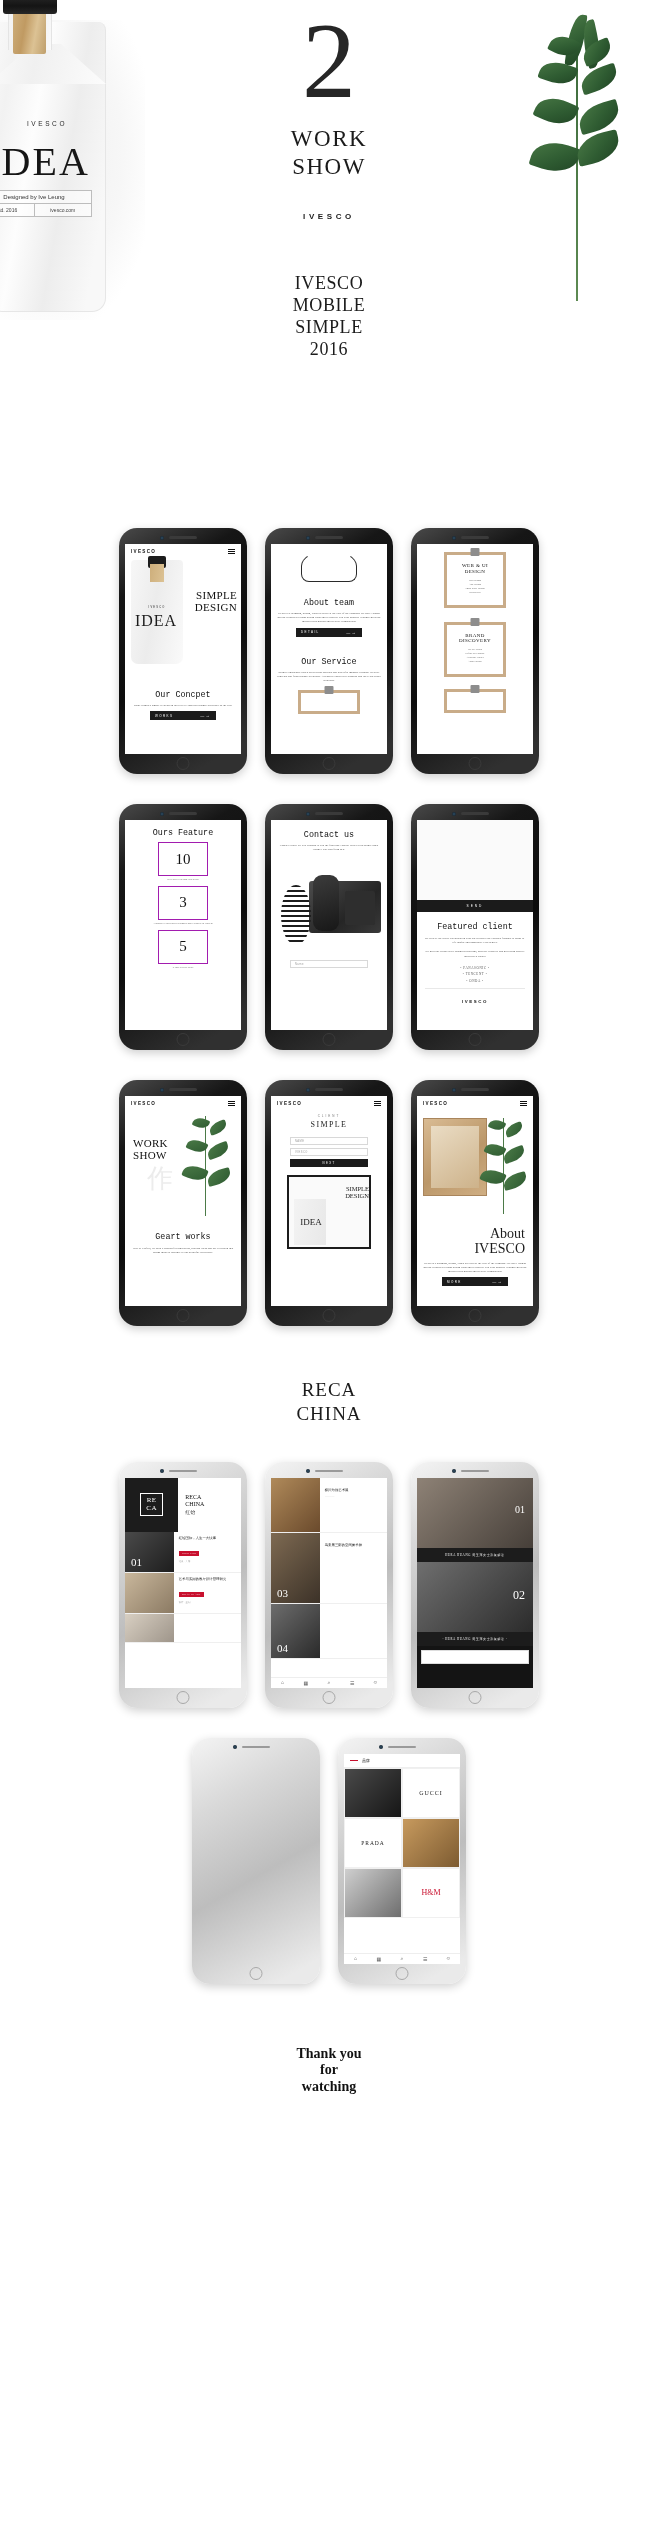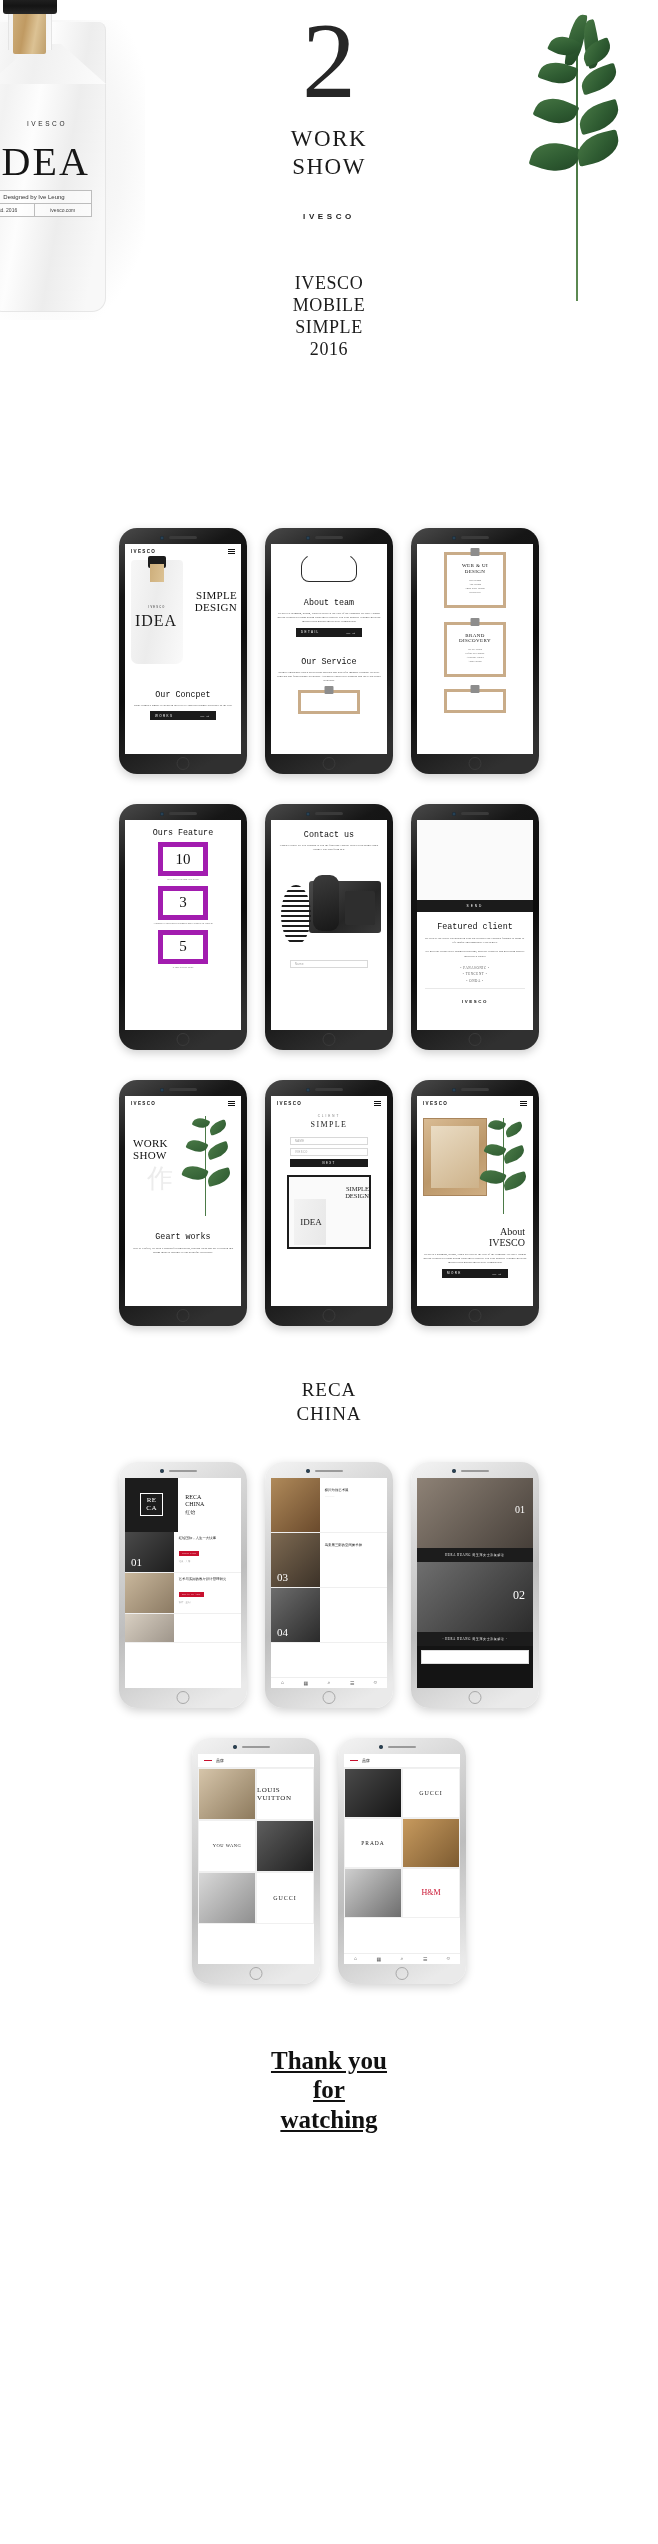--- a/index.html
+++ b/index.html
@@ -190,21 +190,21 @@
     width: 9px; height: 8px; background: #8d8d8d; border-radius: 1px;
   }
   .clipboard .sheet {
     background: #fff; padding: 8px 3px 10px; text-align: center;
   }
   .cb-title { font-size: 5px; line-height: 1.15; letter-spacing: .4px; color: #111; }
   .cb-list { margin-top: 4px; font-size: 2.5px; line-height: 1.6; color: #5a5a5a; }
 
   .num-card {
     width: 50px; height: 34px; margin: 4px auto 2px;
-    border: 5px solid #a21caf; display: flex; align-items: center; justify-content: center;
+    border: 1px solid #a21caf; display: flex; align-items: center; justify-content: center;
     font-size: 15px; color: #111;
   }
   .num-cap { font-size: 2.6px; line-height: 1.5; text-align: center; color: #6a6a6a; }
 
   .input-line {
     margin: 3px auto; width: 78px; height: 8px; border: 1px solid #d8d8d8;
     font-family: "Liberation Sans", sans-serif; font-size: 2.6px; color: #999;
     display: flex; align-items: center; padding-left: 4px; letter-spacing: .5px;
   }
   .btn-next {
@@ -262,21 +262,21 @@
     flex: 1; display: flex; align-items: center; justify-content: center;
     font-size: 5px; color: #555;
   }
   .brand-cell {
     border: 1px solid #f0f0f0; display: flex; align-items: center;
     justify-content: center; font-family: "Liberation Serif", serif;
   }
 
   .thanks {
     text-align: center; font-family: "Liberation Serif", serif; font-weight: 700;
-    font-size: 25px; line-height: 1.18; color: #111; text-decoration: underline;
+    font-size: 14px; line-height: 1.18; color: #111;
   }
 </style>
 </head>
 <body>
 
 <div class="hero">
 
   <div class="bottle-wrap">
     <div class="bottle-shadow"></div>
     <div class="bottle"></div>
@@ -580,21 +580,21 @@
         <div class="leaf-mini" style="position:absolute;right:2px;top:6px;width:54px;height:104px">
           <div class="st" style="left:26px;top:4px;height:96px"></div>
           <div class="lf" style="left:12px;top:6px;width:16px;height:10px;transform:rotate(22deg)"></div>
           <div class="lf" style="left:28px;top:10px;width:18px;height:11px;transform:rotate(-20deg)"></div>
           <div class="lf" style="left:8px;top:30px;width:20px;height:12px;transform:rotate(24deg)"></div>
           <div class="lf" style="left:26px;top:34px;width:22px;height:13px;transform:rotate(-18deg)"></div>
           <div class="lf" style="left:4px;top:56px;width:24px;height:14px;transform:rotate(22deg)"></div>
           <div class="lf" style="left:26px;top:60px;width:24px;height:14px;transform:rotate(-16deg)"></div>
         </div>
       </div>
-      <div style="text-align:right;padding-right:8px;font-size:10px;line-height:1.1;margin-top:2px">
+      <div style="text-align:right;padding-right:8px;font-size:14px;line-height:1.1;margin-top:2px">
         <div>About</div>
         <div>IVESCO</div>
       </div>
       <div class="p-xs" style="margin-top:4px">Ivesco is a planning, design, visual services at the core of the company. We have Hainan and the country's leading design team and to provide you with industry-leading end in the Internet presentation and creative composition.</div>
       <div class="btn-dark">
         <span>MORE</span>
         <span class="arr">—→</span>
       </div>
     </div>
     <div class="home"></div>
@@ -656,21 +656,21 @@
     <div class="speaker"></div>
     <div class="screen">
       <div class="reca-row">
         <div class="reca-thumb" style="height:54px;background:linear-gradient(135deg,#b08a5a,#6a4a2c)"></div>
         <div class="reca-meta" style="padding-top:10px">
           <div class="t">极川海报艺术展</div>
           <div style="font-size:2.4px;color:#aaa;margin-top:3px">————</div>
         </div>
       </div>
       <div class="reca-row">
-        <div class="reca-thumb" style="height:54px;background:linear-gradient(135deg,#7e6a52,#3c3228);position:relative">
+        <div class="reca-thumb" style="height:70px;background:linear-gradient(135deg,#7e6a52,#3c3228);position:relative">
           <span class="big-num">03</span>
         </div>
         <div class="reca-meta" style="padding-top:10px">
           <div class="t">鸟巢第三部的空间魔术师</div>
         </div>
       </div>
       <div class="reca-row">
         <div class="reca-thumb" style="height:54px;background:linear-gradient(135deg,#6d6d6d,#2a2a2a);position:relative">
           <span class="big-num">04</span>
         </div>
@@ -705,38 +705,20 @@
     </div>
     <div class="home"></div>
   </div>
 </div>
 
 <div class="phone-row" style="margin-top:30px">
 
   <div class="phone silver">
     <div class="cam"></div>
     <div class="speaker"></div>
-    <div class="screen">
-      <div style="display:flex;align-items:center;padding:4px 6px;border-bottom:1px solid #eee">
-        <span style="width:8px;height:1px;background:#c8102e;display:inline-block;margin-right:4px"></span>
-        <span style="font-size:4px;color:#111">品牌</span>
-      </div>
-      <div style="display:flex;height:52px">
-        <div class="brand-cell" style="width:50%;background:linear-gradient(135deg,#d6c5aa,#8d7a5d)"></div>
-        <div class="brand-cell" style="width:50%;font-size:7px;letter-spacing:.5px">LOUIS VUITTON</div>
-      </div>
-      <div style="display:flex;height:52px">
-        <div class="brand-cell" style="width:50%;font-size:4.5px;letter-spacing:.5px">YOU WANG</div>
-        <div class="brand-cell" style="width:50%;background:linear-gradient(135deg,#5e5e5e,#1f1f1f)"></div>
-      </div>
-      <div style="display:flex;height:52px">
-        <div class="brand-cell" style="width:50%;background:linear-gradient(135deg,#d9d9d9,#8f8f8f)"></div>
-        <div class="brand-cell" style="width:50%;font-size:6px;letter-spacing:1px">GUCCI</div>
-      </div>
-    </div>
     <div class="home"></div>
   </div>
 
   <div class="phone silver">
     <div class="cam"></div>
     <div class="speaker"></div>
     <div class="screen">
       <div style="display:flex;align-items:center;padding:4px 6px;border-bottom:1px solid #eee">
         <span style="width:8px;height:1px;background:#c8102e;display:inline-block;margin-right:4px"></span>
         <span style="font-size:4px;color:#111">品牌</span>

